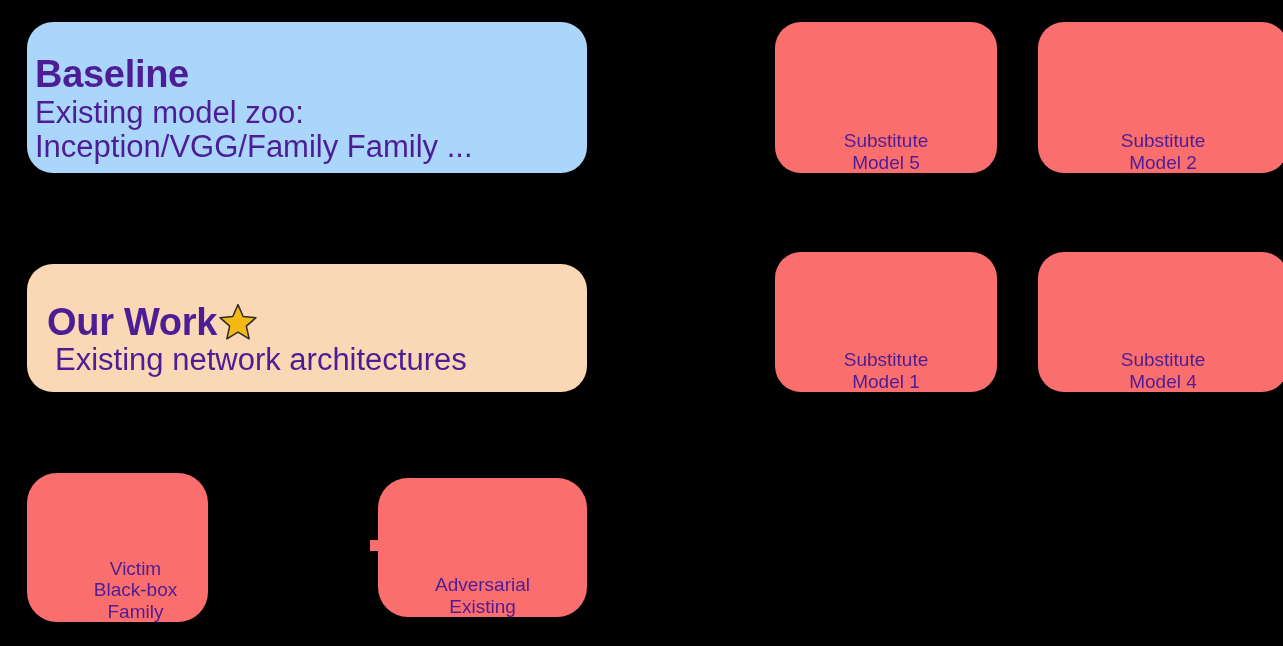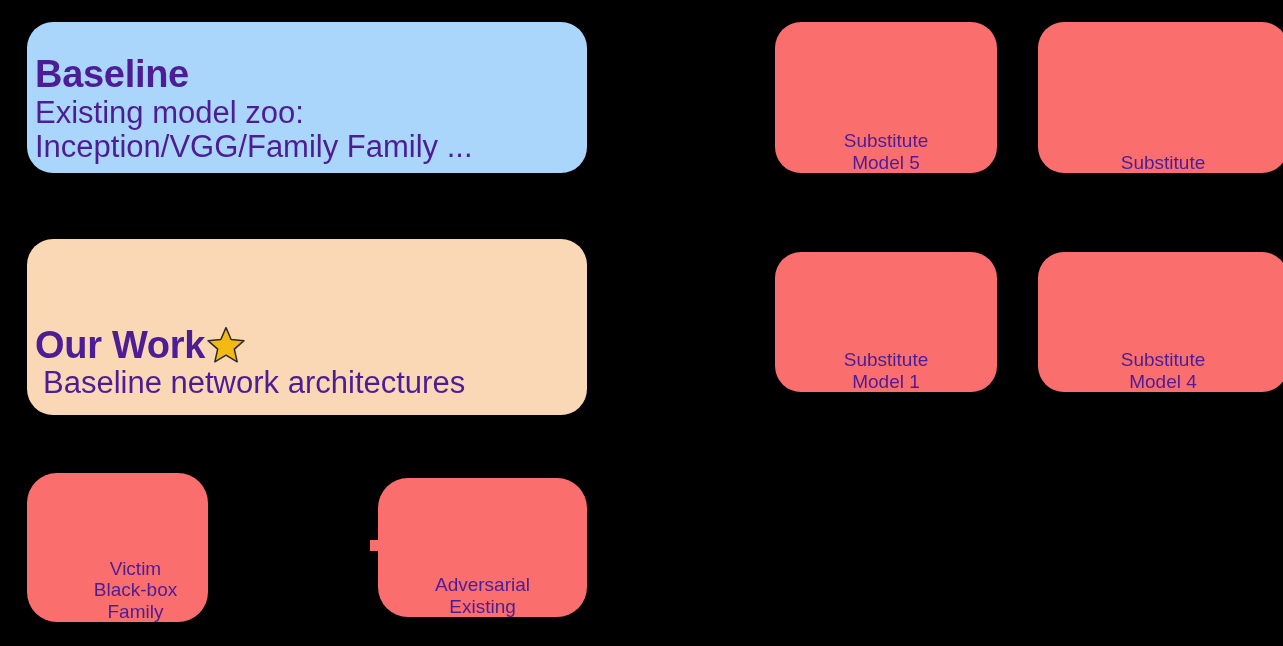--- a/index.html
+++ b/index.html
@@ -41,26 +41,26 @@
     top: 22px;
     width: 560px;
     height: 151px;
     background: #abd6fb;
     border-radius: 26px;
     padding: 6px 8px 8px 8px;
   }
   
   #node-ourwork {
     left: 27px;
-    top: 239px;
+    top: 264px;
     width: 560px;
-    height: 176px;
+    height: 128px;
     background: #fad7b5;
     border-radius: 26px;
-    padding: 8px 8px 14px 8px;
+    padding: 8px 8px 14px 20px;
   }
   
   #node-victim {
     left: 27px;
     top: 473px;
     width: 181px;
     height: 149px;
     background: #fb6e6e;
     border-radius: 30px;
     padding-left: 36px;
@@ -135,21 +135,21 @@
 
   <div class="node node-left" id="node-ourwork">
     <div class="title-row">
       <span class="title">Our Work</span>
       <span class="star-icon">
         <svg viewBox="0 0 24 24" width="40" height="40" aria-hidden="true">
           <polygon points="12,1.6 15.1,8.7 22.8,9.4 17,14.5 18.7,22.1 12,18.1 5.3,22.1 7,14.5 1.2,9.4 8.9,8.7" fill="#f5b914" stroke="#2b2b2b" stroke-width="0.9" stroke-linejoin="round"></polygon>
         </svg>
       </span>
     </div>
-    <div class="body-line pad-l">Baseline network architectures</div>
+    <div class="body-line pad-l">Existing network architectures</div>
   </div>
 
   <div class="node node-centered sub" id="node-victim">
     <span class="sub-line">Victim</span>
     <span class="sub-line">Black-box</span>
     <span class="sub-line">Family</span>
   </div>
 
   <div id="adv-artifact"></div>
   <div class="node node-centered sub" id="node-adversarial">
@@ -157,20 +157,21 @@
     <span class="sub-line">Existing</span>
   </div>
 
   <div class="node node-centered sub" id="node-sub-1">
     <span class="sub-line">Substitute</span>
     <span class="sub-line">Model 5</span>
   </div>
 
   <div class="node node-centered sub" id="node-sub-2">
     <span class="sub-line">Substitute</span>
+    <span class="sub-line">Model 2</span>
   </div>
 
   <div class="node node-centered sub" id="node-sub-3">
     <span class="sub-line">Substitute</span>
     <span class="sub-line">Model 1</span>
   </div>
 
   <div class="node node-centered sub" id="node-sub-4">
     <span class="sub-line">Substitute</span>
     <span class="sub-line">Model 4</span>

